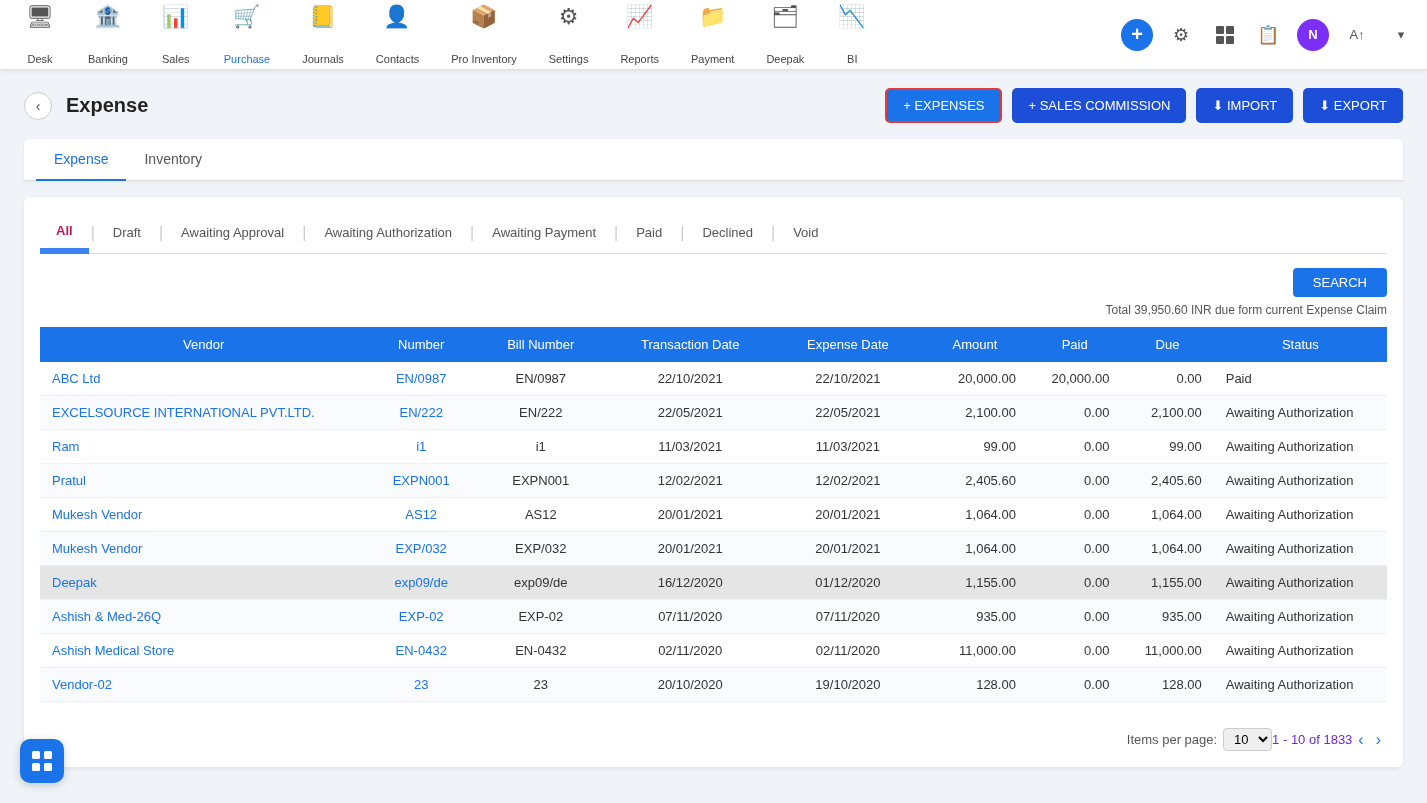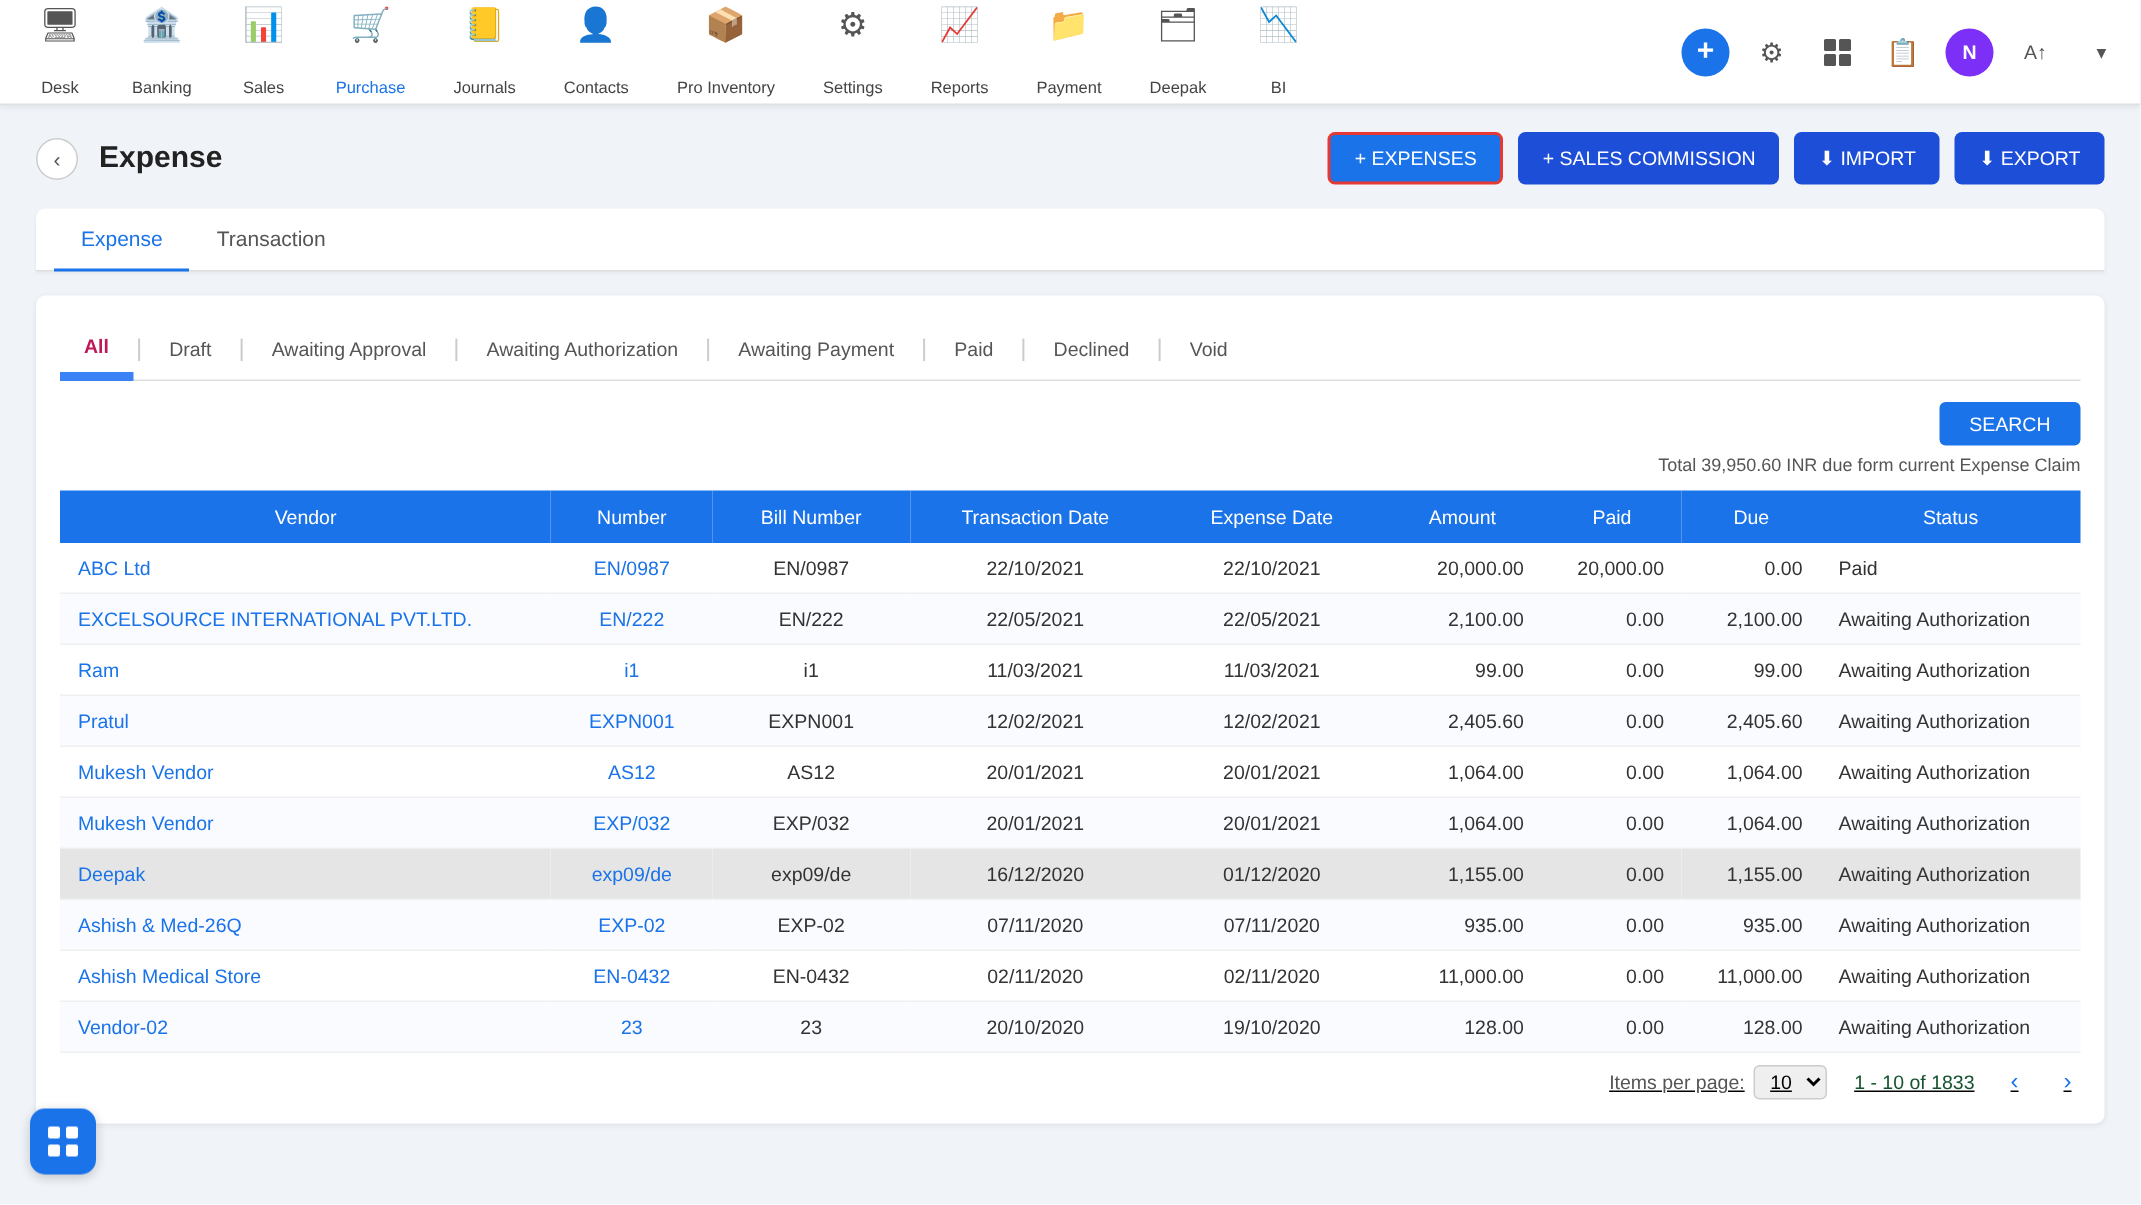--- a/index.html
+++ b/index.html
@@ -214,32 +214,31 @@
     }
     .expense-table tbody td.link { color: #1a73e8; cursor: pointer; }
     .expense-table tbody td.center { text-align: center; }
     .expense-table tbody td.right { text-align: right; }
 
     
     .pagination-row {
       display: flex;
       align-items: center;
       justify-content: flex-end;
-      gap: 18px;
-      margin-top: 8px;
-      text-decoration: underline;
+      gap: 0;
+      margin-top: 26px;
     }
     .items-per-page {
       display: flex; align-items: center; gap: 6px; color: #555; font-size: 13px;
     }
     .per-page-select {
       border: 1px solid #ccc; border-radius: 4px; padding: 2px 6px; font-size: 13px;
       cursor: pointer;
     }
-    .page-info { color: #14532d; font-size: 13px; }
+    .page-info { color: #6d28d9; font-size: 13px; }
     .page-nav-btn {
       background: none; border: none; cursor: pointer; color: #1a73e8; font-size: 16px; padding: 2px 6px;
     }
     .page-nav-btn:disabled { color: #ccc; cursor: default; }
 
     
     .grid-icon-btn {
       position: fixed;
       bottom: 20px;
       left: 20px;
@@ -335,21 +334,21 @@
       <button class="btn-secondary">⬇ IMPORT</button>
       <button class="btn-secondary">⬇ EXPORT</button>
     </div>
   </div>
 
   <div class="sub-tabs">
     <div class="sub-tab active">
       <span>Expense</span>
     </div>
     <div class="sub-tab">
-      <span>Transaction</span>
+      <span>Inventory</span>
     </div>
   </div>
 
   <div class="card">
 
     <div class="status-tabs">
       <div class="status-tab active">
         <span>All</span>
       </div>
       <span class="status-tab-divider">|</span>

